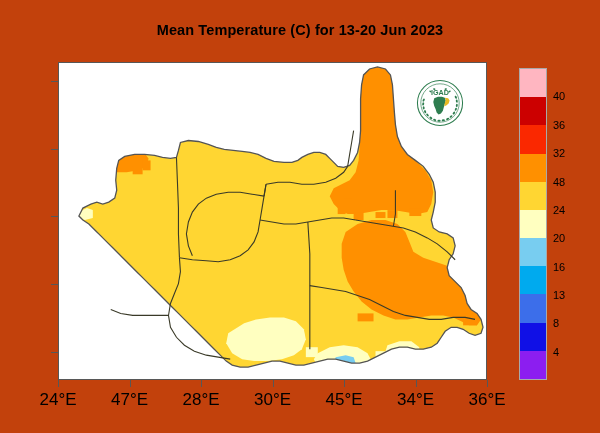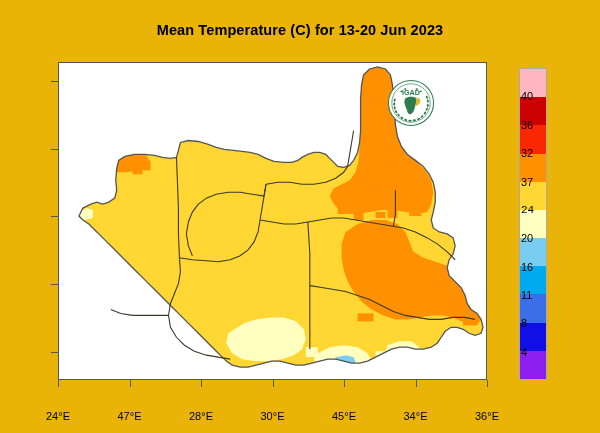--- a/index.html
+++ b/index.html
@@ -12,21 +12,21 @@
     height: 433px;
     position: relative;
     font-family: "Liberation Sans", sans-serif;
     overflow: hidden;
   }
   #page {
     position: absolute;
     left: 0; top: 0;
     width: 600px;
     height: 433px;
-    background: #eab308;
+    background: #c2410c;
   }
 
   
   #title {
     position: absolute;
     left: 0;
     top: 22px;
     width: 600px;
     text-align: center;
     font-size: 14.5px;
@@ -65,22 +65,22 @@
   }
   .xtick-mark {
     position: absolute;
     height: 7px;
     width: 0;
     border-left: 1.4px solid #575757;
     top: 380px;
   }
   .xtick-label {
     position: absolute;
-    top: 410px;
-    font-size: 11px;
+    top: 390px;
+    font-size: 17px;
     color: #000000;
     white-space: nowrap;
     text-align: center;
     width: 46px;
   }
 
   
   #colorbar {
     position: absolute;
     left: 519px;
@@ -90,31 +90,31 @@
     border: 1px solid #a9a9a9;
     box-sizing: border-box;
   }
   .cb-band {
     width: 100%;
     height: 9.0909%;
     box-sizing: border-box;
   }
   .cb-label {
     position: absolute;
-    left: 521px;
+    left: 553px;
     font-size: 11px;
     color: #000000;
     white-space: nowrap;
     transform: translateY(-50%);
   }
 
   
   #igad-logo {
     position: absolute;
-    left: 387px;
+    left: 416px;
     top: 79px;
     width: 48px;
     height: 48px;
   }
   #igad-logo svg { display: block; width: 100%; height: 100%; }
 </style>
 </head>
 <body>
 
 <div id="page">
@@ -340,22 +340,22 @@
     <div class="cb-band" style="background:#00aaee"></div>
     <div class="cb-band" style="background:#3c6eea"></div>
     <div class="cb-band" style="background:#1010e6"></div>
     <div class="cb-band" style="background:#8c1ef0"></div>
   </div>
 
   <div>
     <div class="cb-label" style="top:96.4px;">40</div>
     <div class="cb-label" style="top:124.7px;">36</div>
     <div class="cb-label" style="top:153.1px;">32</div>
-    <div class="cb-label" style="top:181.5px;">37</div>
-    <div class="cb-label" style="top:209.8px;font-family:Liberation Mono, monospace;">24</div>
+    <div class="cb-label" style="top:181.5px;">48</div>
+    <div class="cb-label" style="top:209.8px;">24</div>
     <div class="cb-label" style="top:238.2px;">20</div>
     <div class="cb-label" style="top:266.5px;">16</div>
-    <div class="cb-label" style="top:294.9px;">11</div>
+    <div class="cb-label" style="top:294.9px;">13</div>
     <div class="cb-label" style="top:323.3px;">8</div>
     <div class="cb-label" style="top:351.6px;">4</div>
   </div>
 
 </div>
 
 </body></html>

